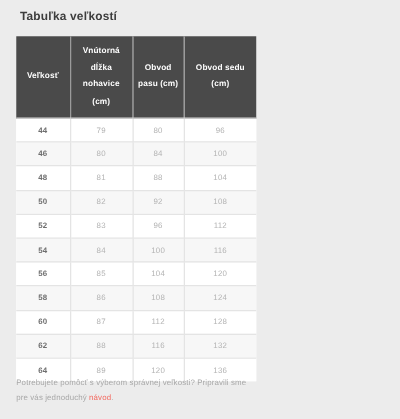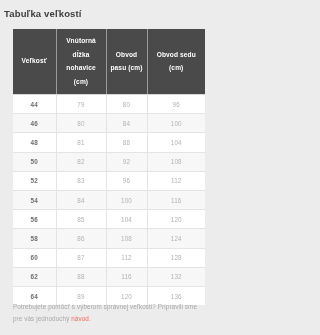--- a/index.html
+++ b/index.html
@@ -16,21 +16,21 @@
   }
   .page {
     position: relative;
     width: 213px;
     height: 335px;
     background: #ececec;
     box-sizing: border-box;
   }
   .page-title {
     position: absolute;
-    left: 4px;
+    left: 16px;
     top: 8px;
     font-size: 9.5px;
     font-weight: bold;
     color: #3d3d3d;
     letter-spacing: 0.15px;
   }
   .table-wrap {
     position: absolute;
     left: 13px;
     top: 29px;

